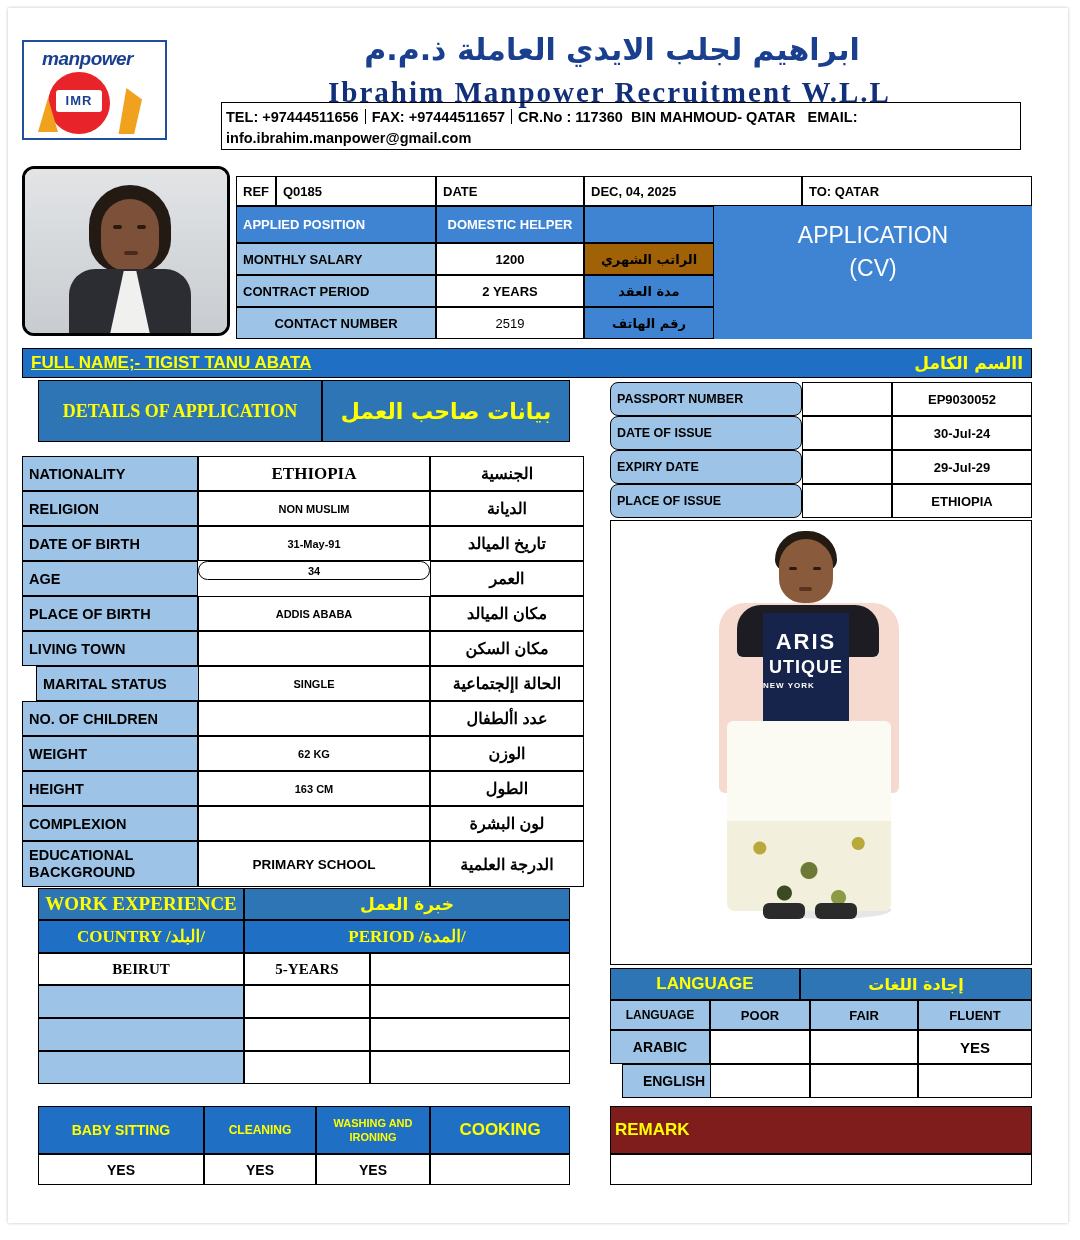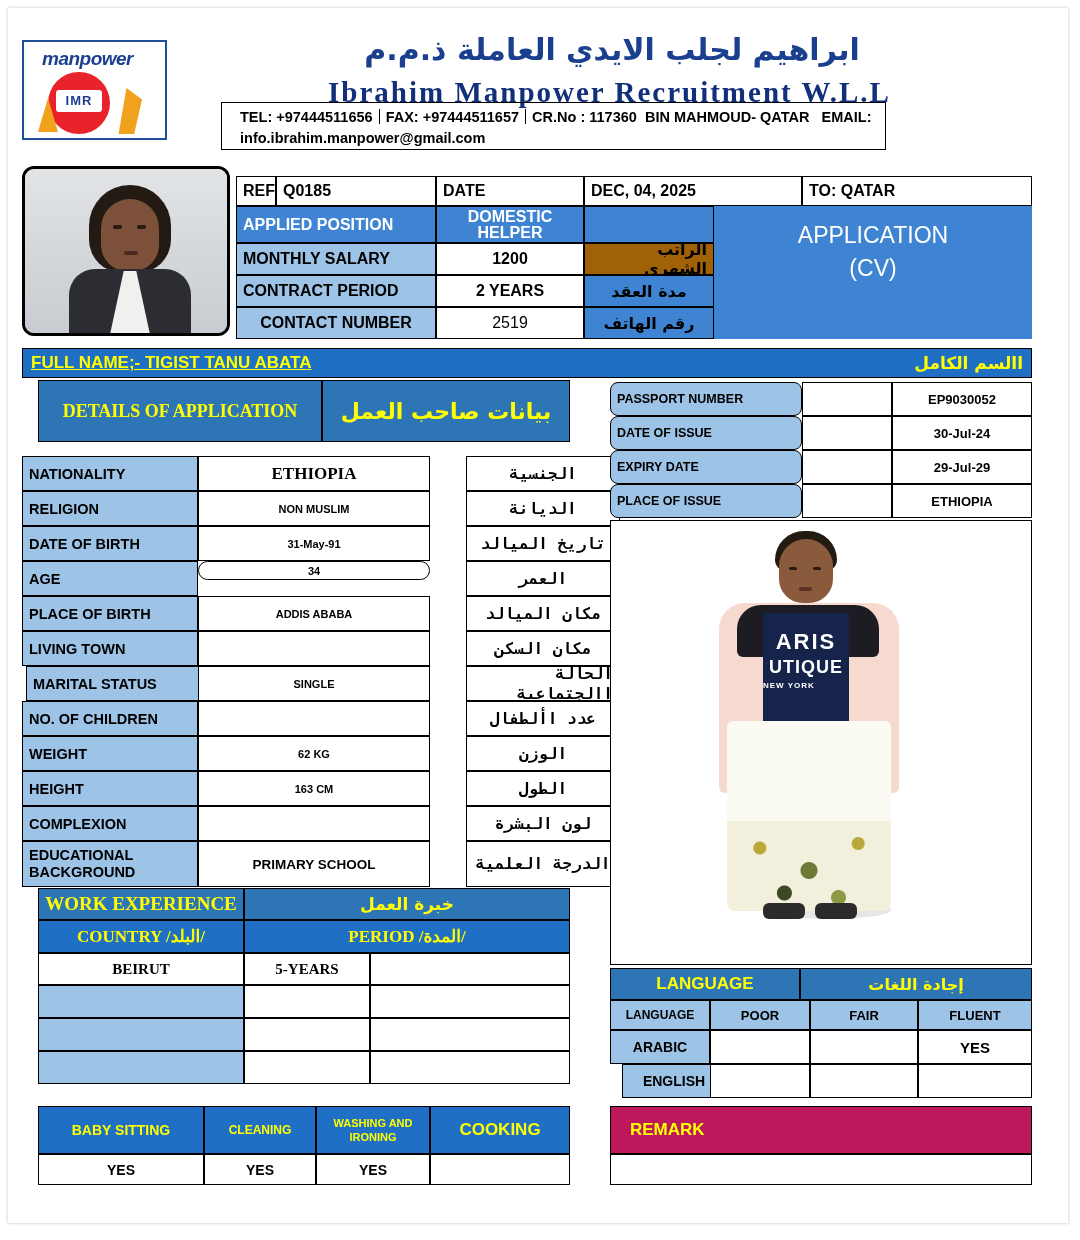--- a/index.html
+++ b/index.html
@@ -102,27 +102,27 @@
     text-align: center;
     font-family: "Liberation Serif", serif;
     font-size: 29px;
     font-weight: bold;
     color: #12307a;
     letter-spacing: 2px;
   }
   .contact-box {
     position: absolute;
     left: 213px; top: 94px;
-    width: 665px; height: 48px;
+    width: 800px; height: 48px;
     border: 1px solid #000;
     box-sizing: border-box;
     font-size: 14.5px;
     font-weight: bold;
     color: #000;
-    padding: 4px 0 0 18px;
+    padding: 4px 0 0 4px;
     line-height: 21px;
   }
   .contact-box .sep {
     display: inline-block;
     border-left: 1px solid #000;
     height: 15px;
     margin: 0 6px -2px 6px;
   }
 
   
@@ -144,21 +144,21 @@
   .pm-mouth{position:absolute; left:99px; top:82px; width:14px; height:4px; background:#4a2a1e; border-radius:3px;}
   .pm-body { position:absolute; left:44px; top:100px; width:122px; height:70px; background:#2c2c33; border-radius:26px 26px 0 0;}
   .pm-shirt { position:absolute; left:84px; top:102px; width:42px; height:68px; background:#f0f0ee; clip-path: polygon(35% 0, 65% 0, 100% 100%, 0 100%); }
 
   
   .topgrid { position:absolute; left: 228px; top:168px; width: 796px; height: 172px; }
   .cell {
     position: absolute;
     box-sizing: border-box;
     border: 1px solid #000;
-    font-size: 16px;
+    font-size: 13px;
     display: flex;
     align-items: center;
     padding: 0 6px;
     background: #fff;
     overflow: hidden;
   }
   .cell.blue { background: #3f84d2; color: #fff; font-weight: bold; }
   .cell.lightblue { background: #9dc3e6; color: #000; font-weight: bold; }
   .cell.ctr { justify-content: center; text-align: center; }
   .cell.bold { font-weight: bold; }
@@ -213,24 +213,23 @@
     display: flex;
     align-items: center;
     padding: 0 6px;
     background: #fff;
   }
   .lcell.lab { background: #9dc3e6; font-weight: bold; font-size: 14.5px; }
   .lcell.val { justify-content: center; font-weight: bold; font-size: 11px; }
   .lcell.ar {
     justify-content: center;
     direction: rtl;
-    font-family: Liberation Mono, monospace;
+    font-family: Liberation Sans, sans-serif;
     font-weight: bold;
     font-size: 16px;
-    margin-left: 36px;
   }
   .detailshdr {
     position: absolute;
     box-sizing: border-box;
     border: 1px solid #000;
     background: #2e75b6;
     color: #ffff00;
     font-weight: bold;
     display: flex;
     align-items: center;
@@ -339,21 +338,21 @@
     display: flex;
     align-items: center;
     justify-content: center;
     text-align: center;
     font-size: 13px;
     background: #fff;
   }
   .scell.hdr { background: #1f6fc4; color: #ffff00; font-weight: bold; }
   .scell.big { font-size: 17px; }
   .scell.val { font-weight: bold; font-size: 14px; }
-  .scell.remark { background: #be185d; color: #ffff00; font-weight: bold; font-size: 17px; justify-content: flex-start; padding-left: 19px; }
+  .scell.remark { background: #7f1d1d; color: #ffff00; font-weight: bold; font-size: 17px; justify-content: flex-start; padding-left: 4px; }
 </style>
 </head>
 <body>
 
 <div id="page">
   <div class="sheet">
 
     <div class="hdr">
       <div class="logo-box">
         <div class="logo-word">manpower</div>
@@ -439,21 +438,21 @@
       <div class="lcell ar" style="left:408px;top:181px;width:154px;height:35px;">العمر</div>
 
       <div class="lcell lab" style="left:0;top:216px;width:176px;height:35px;">PLACE OF BIRTH</div>
       <div class="lcell val" style="left:176px;top:216px;width:232px;height:35px;">ADDIS ABABA</div>
       <div class="lcell ar" style="left:408px;top:216px;width:154px;height:35px;">مكان الميالد</div>
 
       <div class="lcell lab" style="left:0;top:251px;width:176px;height:35px;">LIVING TOWN</div>
       <div class="lcell val" style="left:176px;top:251px;width:232px;height:35px;"></div>
       <div class="lcell ar" style="left:408px;top:251px;width:154px;height:35px;">مكان السكن</div>
 
-      <div class="lcell lab" style="left:4px;top:286px;width:176px;height:35px;">MARITAL STATUS</div>
+      <div class="lcell lab" style="left:14px;top:286px;width:176px;height:35px;">MARITAL STATUS</div>
       <div class="lcell val" style="left:176px;top:286px;width:232px;height:35px;">SINGLE</div>
       <div class="lcell ar" style="left:408px;top:286px;width:154px;height:35px;">الحالة اإلجتماعية</div>
 
       <div class="lcell lab" style="left:0;top:321px;width:176px;height:35px;">NO. OF CHILDREN</div>
       <div class="lcell val" style="left:176px;top:321px;width:232px;height:35px;"></div>
       <div class="lcell ar" style="left:408px;top:321px;width:154px;height:35px;">عدد األطفال</div>
 
       <div class="lcell lab" style="left:0;top:356px;width:176px;height:35px;">WEIGHT</div>
       <div class="lcell val" style="left:176px;top:356px;width:232px;height:35px;">62 KG</div>
       <div class="lcell ar" style="left:408px;top:356px;width:154px;height:35px;">الوزن</div>

